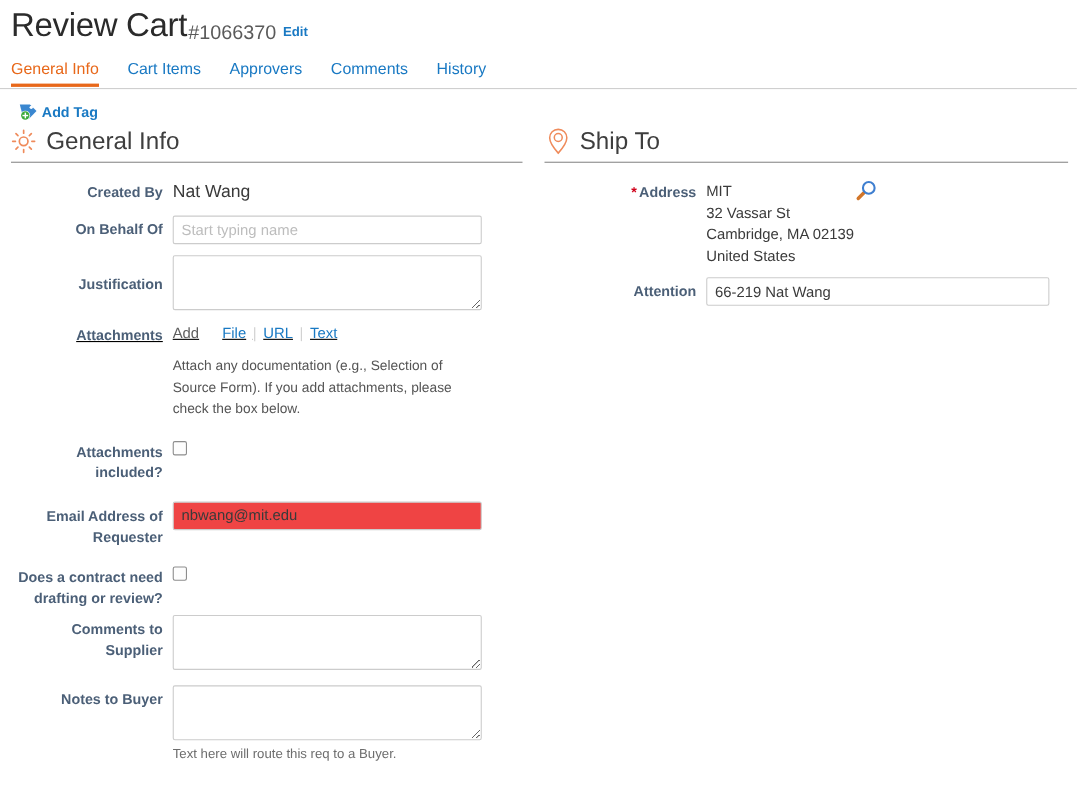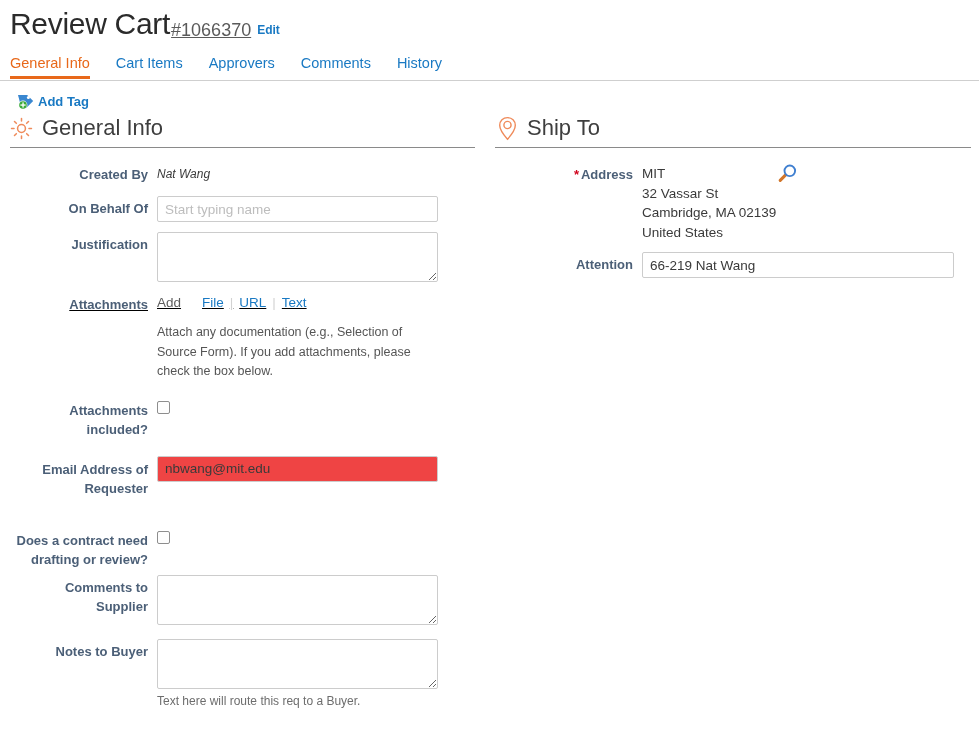--- a/index.html
+++ b/index.html
@@ -28,21 +28,20 @@
     line-height: 36px;
   }
   .cart-number {
     font-size: 18px;
     color: #5a5a5a;
     display: inline-block;
     vertical-align: baseline;
     margin-left: 1px;
     position: relative;
     top: 2px;
-    text-decoration: underline;
   }
   .edit-link {
     font-size: 12px;
     font-weight: bold;
     color: #1979c3;
     text-decoration: none;
     display: inline-block;
     vertical-align: baseline;
     margin-left: 6px;
     position: relative;
@@ -132,25 +131,24 @@
     min-width: 147px;
     text-align: right;
     padding-right: 9px;
     font-size: 13px;
     font-weight: bold;
     color: #4b5f77;
     line-height: 19px;
     padding-top: 3px;
   }
   .fvalue {
-    font-size: 12px;
+    font-size: 16px;
     color: #3a3a3a;
     line-height: 19px;
     padding-top: 3px;
-    font-style: italic;
   }
   .req-star { color: #d0021b; font-weight: bold; margin-right: 2px; }
 
   input.txt {
     width: 281px;
     height: 26px;
     border: 1px solid #cccccc;
     border-radius: 2px;
     font-size: 13.5px;
     color: #3a3a3a;
@@ -279,21 +277,21 @@
       <div class="fvalue">Nat Wang</div>
     </div>
 
     <div class="frow" style="margin-bottom:10px;">
       <div class="flabel">On Behalf Of</div>
       <div>
         <input class="txt" type="text" placeholder="Start typing name" style="">
       </div>
     </div>
 
-    <div class="frow" style="margin-bottom:10px;">
+    <div class="frow" style="margin-bottom:10px;align-items:center;">
       <div class="flabel">Justification</div>
       <div>
         <textarea class="ta" style=""></textarea>
       </div>
     </div>
 
     <div class="frow" style="margin-bottom:8px;text-decoration:underline;">
       <div class="flabel">Attachments</div>
       <div class="attach-actions">
         <span class="add-word">Add</span><a>File</a><span class="sep">|</span><a>URL</a><span class="sep">|</span><a>Text</a>
@@ -303,21 +301,21 @@
     <div class="frow" style="margin-bottom:16px;align-items:center;">
       <div class="flabel"></div>
       <div class="helptext">Attach any documentation (e.g., Selection of Source Form). If you add attachments, please check the box below.</div>
     </div>
 
     <div class="frow" style="margin-bottom:17px;">
       <div class="flabel">Attachments included?</div>
       <div><span class="chk"></span></div>
     </div>
 
-    <div class="frow" style="margin-bottom:30px;">
+    <div class="frow" style="margin-bottom:14px;">
       <div class="flabel" style="padding-top:4px;">Email Address of Requester</div>
       <div>
         <input class="txt readonlyish" type="text" value="nbwang@mit.edu" style="">
       </div>
     </div>
 
     <div class="frow" style="margin-bottom:6px;">
       <div class="flabel">Does a contract need drafting or review?</div>
       <div><span class="chk"></span></div>
     </div>

